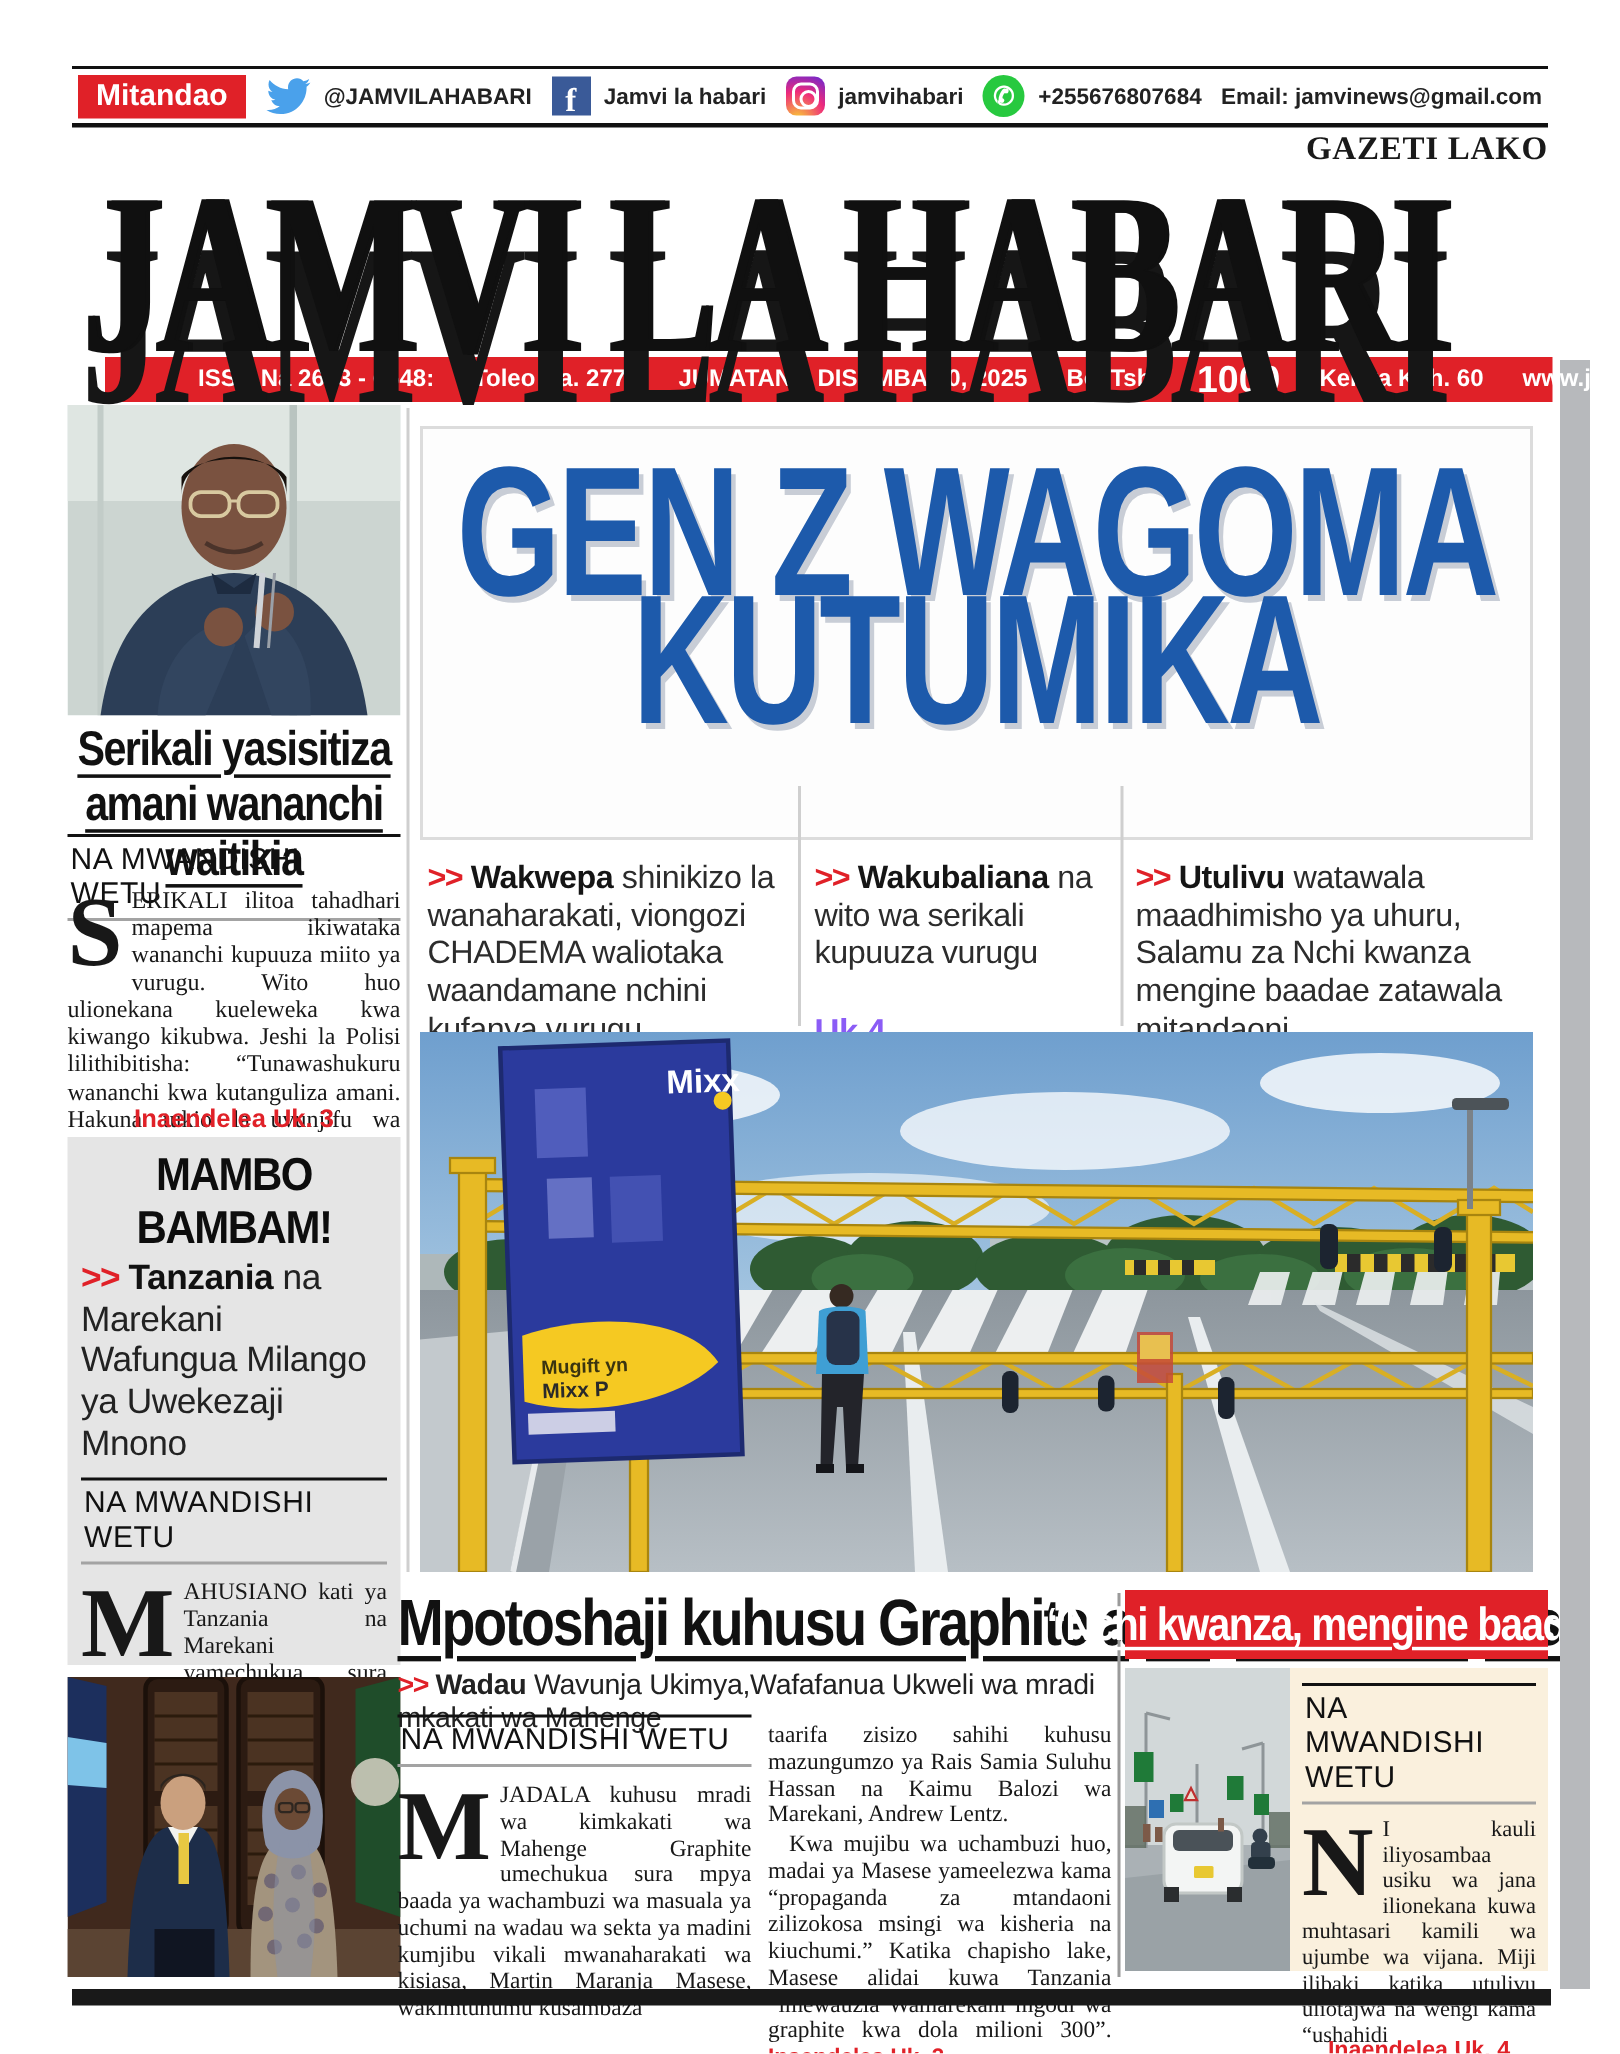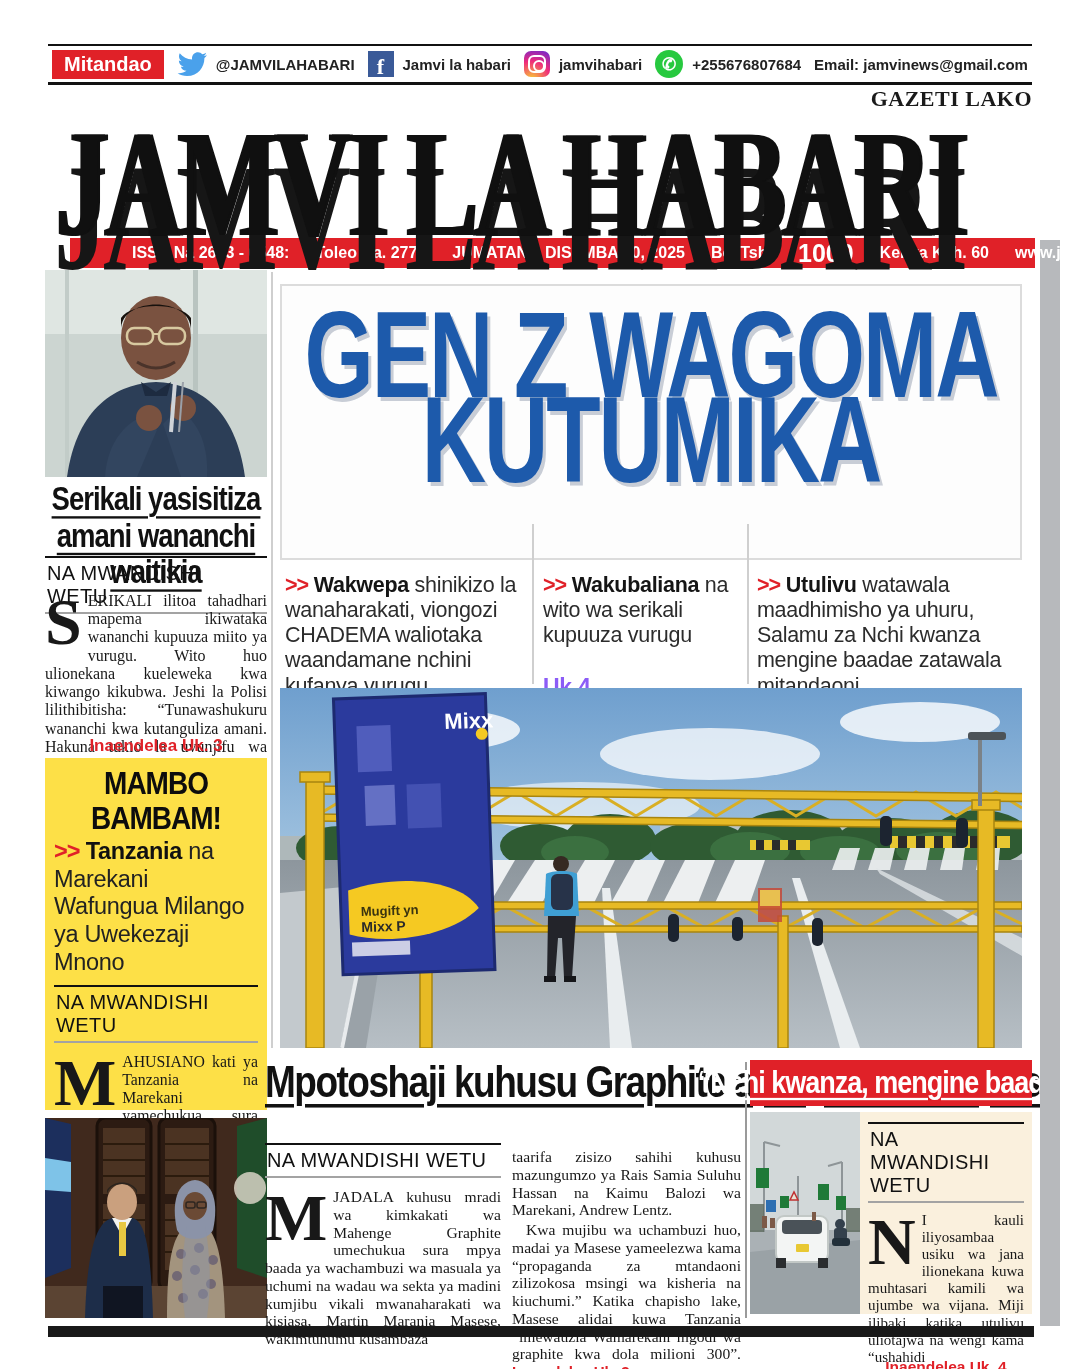--- a/index.html
+++ b/index.html
@@ -44,21 +44,21 @@
   
   .leftcol{position:absolute;left:45px;top:270px;width:222px;}
   .photo-frame{display:block;}
   .amani-head{position:absolute;left:40px;top:482px;width:232px;text-align:center;
       font-weight:bold;font-size:27.5px;line-height:1.12;letter-spacing:-1px;
       transform:scaleY(1.18);transform-origin:top center;
       text-decoration:underline;text-decoration-thickness:2px;text-underline-offset:5px;color:#111;}
   .amani-byline{position:absolute;left:45px;top:556px;width:222px;box-sizing:border-box;}
   .amani-body{position:absolute;left:45px;top:592px;width:222px;height:146px;}
   .amani-cont{position:absolute;left:45px;top:736px;width:222px;}
-  .graybox{position:absolute;left:45px;top:758px;width:222px;height:352px;background:#fde047;
+  .graybox{position:absolute;left:45px;top:758px;width:222px;height:352px;background:#e5e5e5;
            box-sizing:border-box;padding:8px 9px;}
   .mambo-title{font-weight:bold;font-size:28px;letter-spacing:-1px;text-align:center;
                transform:scaleY(1.1);transform-origin:top center;color:#0d0d0d;}
   .mambo-head{font-size:23.5px;line-height:1.18;color:#222;margin-top:8px;letter-spacing:-0.3px;}
   .mambo-head b{color:#111;text-align:right;}
   .mambo-byline{margin-top:8px;}
   .mambo-body{margin-top:10px;height:152px;font-size:15.8px;}
   .officials{position:absolute;left:45px;top:1118px;width:222px;height:200px;}
   
   .leadbox{position:absolute;left:280px;top:284px;width:742px;height:276px;background:#fdfdfd;
@@ -391,20 +391,24 @@
       <circle cx="281" cy="176" r="8" fill="#362a22"></circle>
       <path d="M266,186 C272,182 292,182 297,186 L299,228 264,228 Z" fill="#3f9fd4"></path>
       <rect x="271" y="186" width="22" height="36" rx="6" fill="#273349"></rect>
       <path d="M268,228 L296,228 292,290 284,290 282,250 278,250 275,290 267,290 Z" fill="#23242a"></path>
       <rect x="264" y="288" width="12" height="6" fill="#15161a"></rect>
       <rect x="284" y="288" width="12" height="6" fill="#15161a"></rect>
     </g>
   </svg>
 
   <div class="graph-head">Mpotoshaji kuhusu Graphite apingwa, afuta posti</div>
+  <div class="graph-sub">
+    <span class="chev">&gt;&gt;</span>
+    <b>Wadau</b><span> Wavunja Ukimya,Wafafanua Ukweli wa mradi mkakati wa Mahenge</span>
+  </div>
   <div class="graph-col1">
     <div class="byline">NA MWANDISHI WETU</div>
     <div class="bodytext">
       <span class="dropcap">M</span><span>JADALA kuhusu mradi wa kimkakati wa Mahenge Graphite umechukua sura mpya baada ya wachambuzi wa masuala ya uchumi na wadau wa sekta ya madini kumjibu vikali mwanaharakati wa kisiasa, Martin Maranja Masese, wakimtuhumu kusambaza</span>
     </div>
   </div>
   <div class="graph-col2 bodytext">
     <div>taarifa zisizo sahihi kuhusu mazungumzo ya Rais Samia Suluhu Hassan na Kaimu Balozi wa Marekani, Andrew Lentz.</div>
     <div class="p2"><span>Kwa mujibu wa uchambuzi huo, madai ya Masese yameelezwa kama “propaganda za mtandaoni zilizokosa msingi wa kisheria na kiuchumi.” Katika chapisho lake, Masese alidai kuwa Tanzania “imewauzia Wamarekani mgodi wa graphite kwa dola milioni 300”. </span><span class="cont-inline">Inaendelea  Uk. 3</span></div>
   </div>

